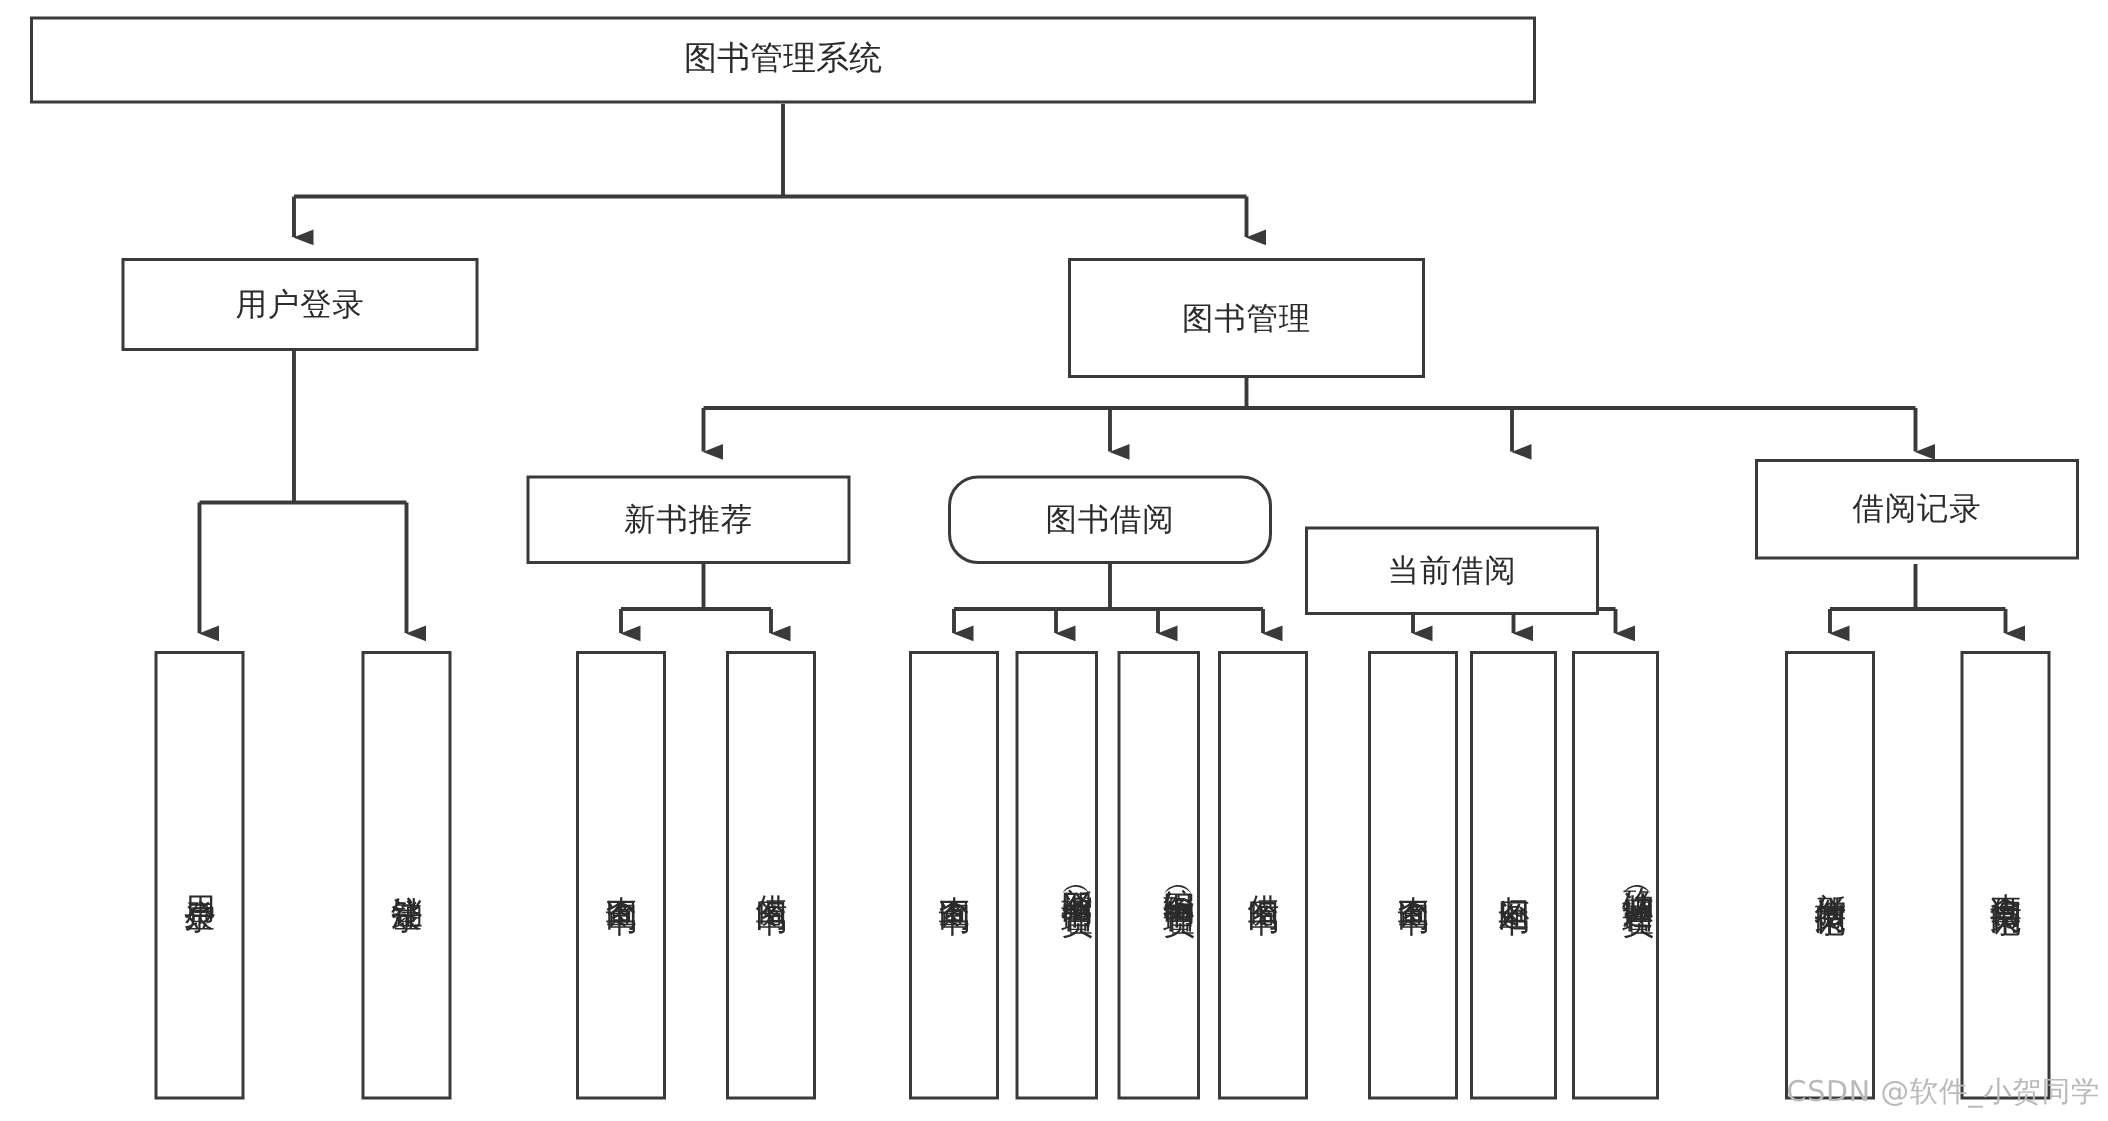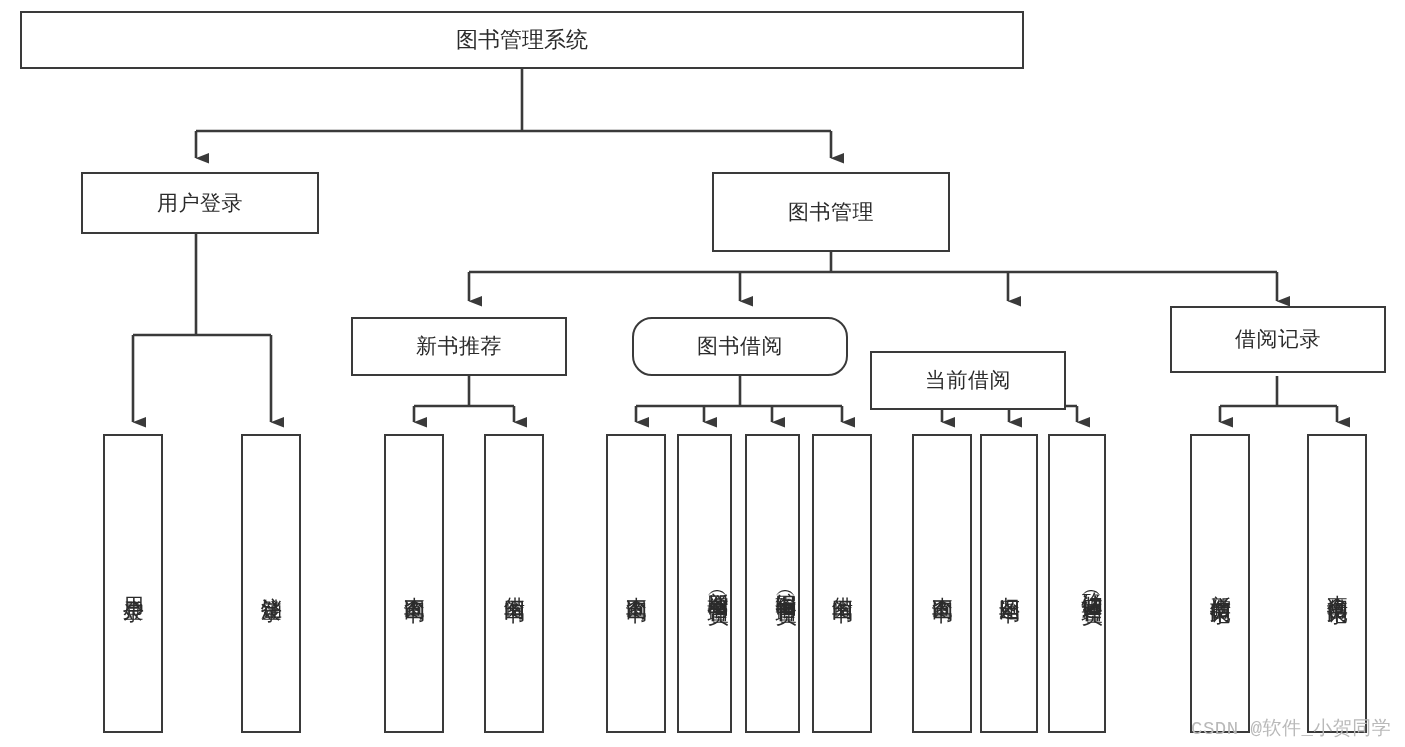--- a/index.html
+++ b/index.html
@@ -194,15 +194,15 @@
   </div>
 
   <div class="node node-v" style="left:1190px; top:434px; width:60px; height:299px;">
     <span class="lbl">新增借阅记录</span>
   </div>
 
   <div class="node node-v" style="left:1307px; top:434px; width:60px; height:299px;">
     <span class="lbl">查询借阅记录</span>
   </div>
 
-  <div class="watermark" style="left:1191px; top:715px;font-family:Liberation Mono, monospace;">CSDN @软件_小贺同学</div>
+  <div class="watermark" style="left:1191px; top:715px;">CSDN @软件_小贺同学</div>
 
 </div>
 
 </body></html>

